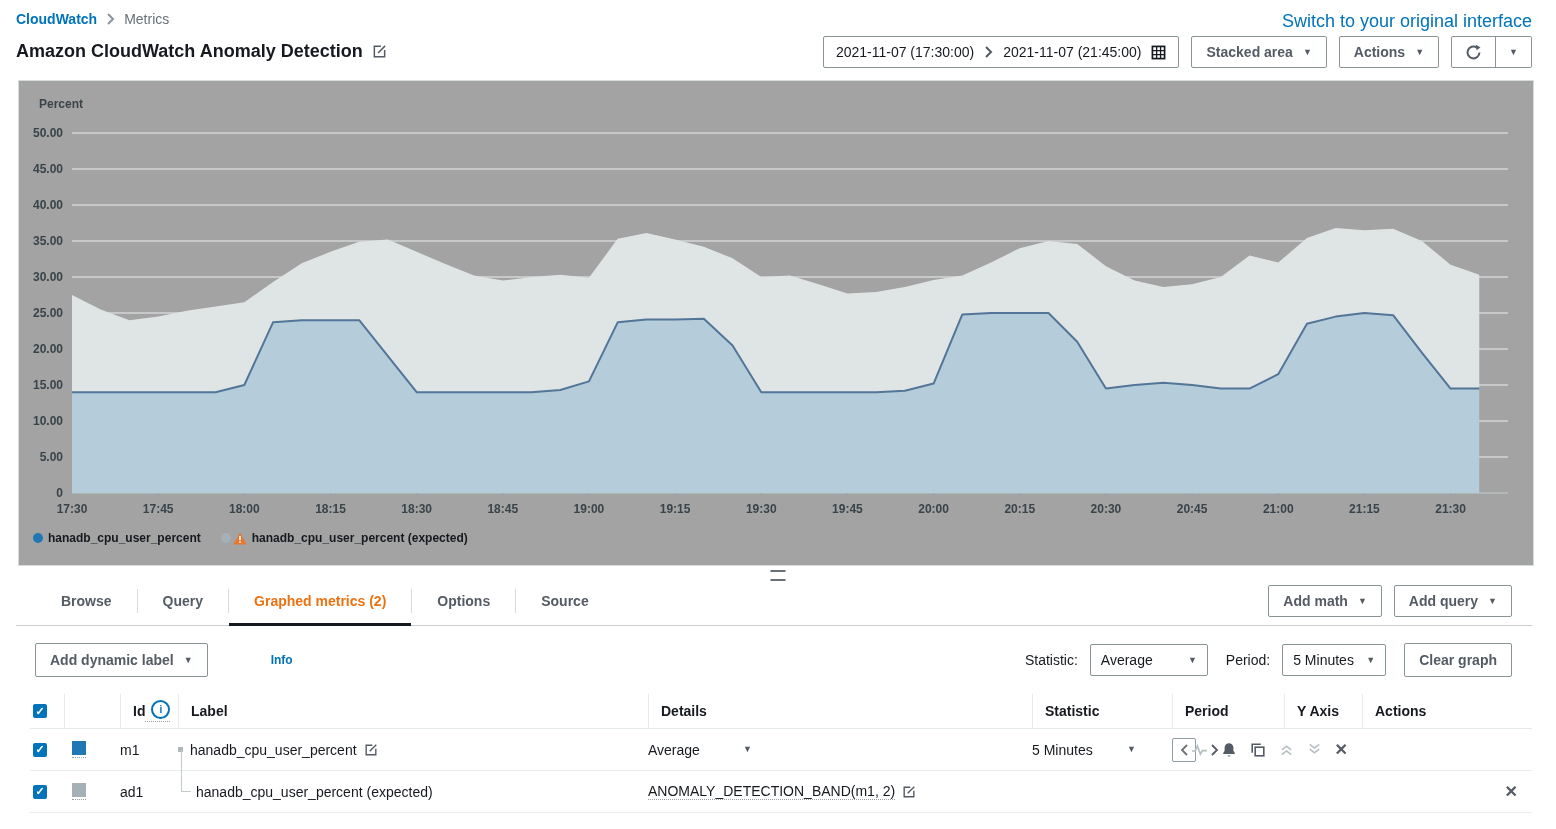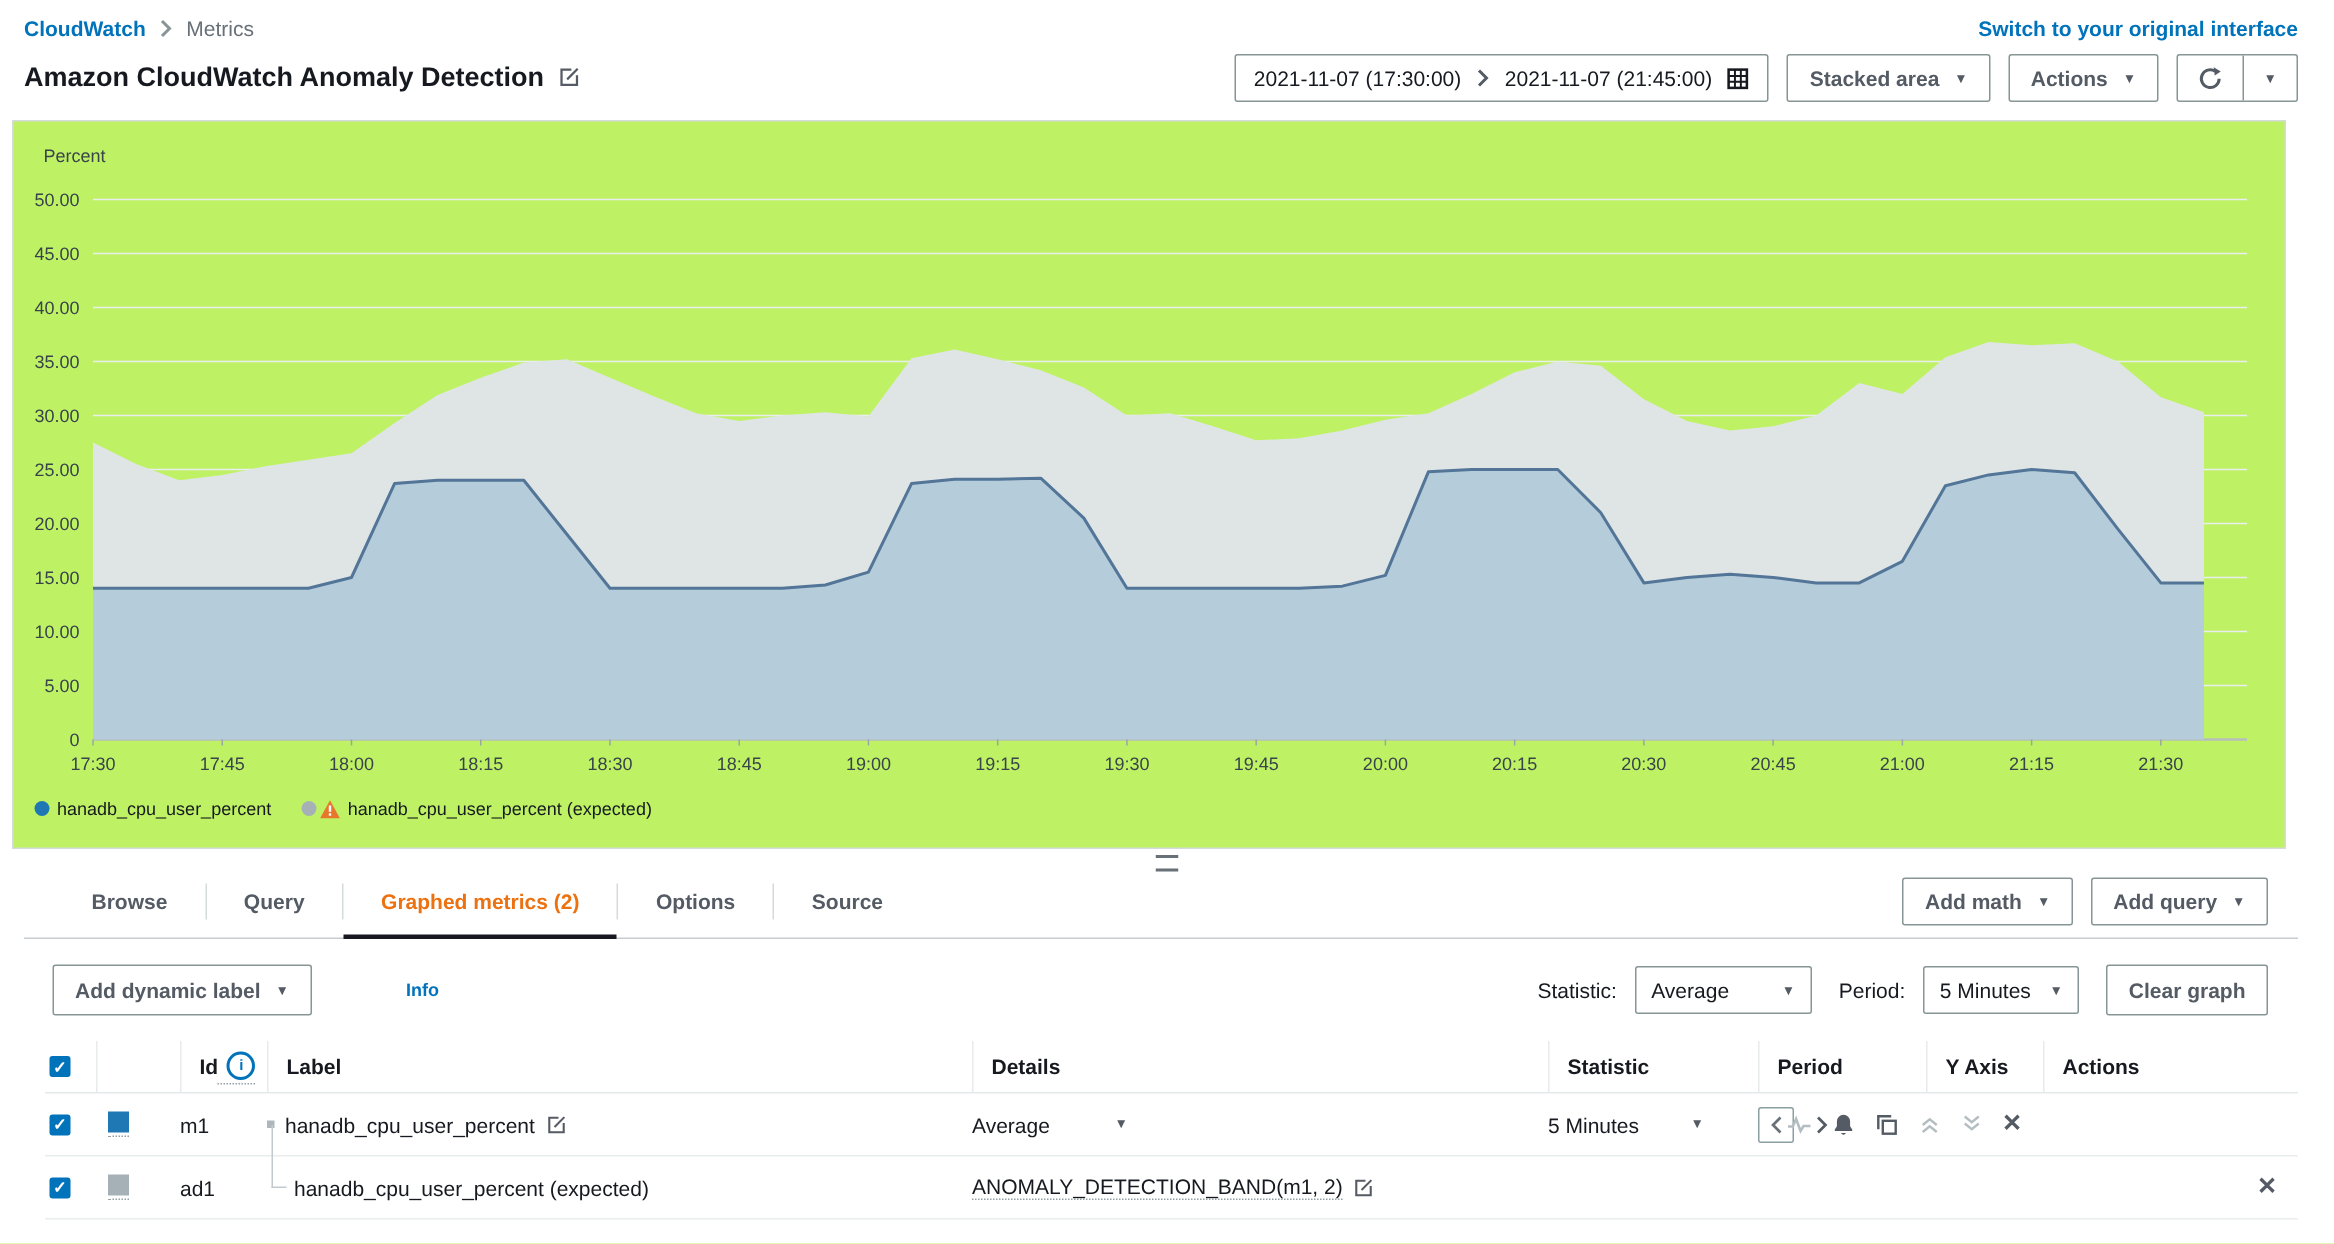--- a/index.html
+++ b/index.html
@@ -5,34 +5,34 @@
   html,body{margin:0;padding:0;}
   body{
     width:1556px;height:829px;position:relative;background:#ffffff;
     font-family:"Liberation Sans",sans-serif;color:#16191f;overflow:hidden;
     -webkit-font-smoothing:antialiased;
   }
   
   .breadcrumb-row{position:absolute;top:11px;left:16px;display:flex;align-items:center;gap:9px;font-size:14px;}
   .crumb-link{color:#0073bb;font-weight:700;cursor:pointer;}
   .crumb-current{color:#687078;}
-  .switch-link{position:absolute;top:11px;right:24px;font-size:14px;font-weight:700;color:#0073bb;cursor:pointer;}
+  .switch-link{position:absolute;top:11px;right:24px;font-size:18px;font-weight:400;color:#0073bb;cursor:pointer;}
   .title-row{position:absolute;top:41px;left:16px;display:flex;align-items:center;gap:9px;}
   .page-title{font-size:18px;font-weight:700;color:#16191f;}
   .icon{display:inline-flex;align-items:center;justify-content:center;color:#545b64;}
   .header-controls{position:absolute;top:36px;right:24px;display:flex;gap:12px;height:32px;align-items:stretch;}
   .ctl{border:1px solid #879596;border-radius:2px;background:#fff;display:flex;align-items:center;cursor:pointer;}
   .date-range{padding:0 12px;gap:10px;font-size:14px;color:#16191f;}
   .btn{padding:0 14px;gap:10px;font-size:14px;font-weight:700;color:#545b64;}
   .caret{font-size:9px;color:#545b64;line-height:1;}
   .split-btn{padding:0;}
   .split-seg{padding:0 13px;display:flex;align-items:center;height:100%;}
   .split-seg + .split-seg{border-left:1px solid #879596;}
   
-  .chart-card{position:absolute;top:80px;left:8px;width:1514px;height:484px;border:1px solid #d5dbdb;background:#bef264;}
+  .chart-card{position:absolute;top:80px;left:18px;width:1514px;height:484px;border:1px solid #d5dbdb;background:#a3a3a3;font-weight:bold;}
   svg text{font-family:"Liberation Sans",sans-serif;font-size:12px;fill:#39444a;}
   .legend{display:flex;align-items:center;gap:20px;padding-left:14px;margin-top:2px;font-size:12px;color:#16191f;}
   .legend-item{display:flex;align-items:center;gap:5px;}
   .legend-dot{width:10px;height:10px;border-radius:50%;display:inline-block;}
   .resize-handle{position:absolute;top:570px;left:50%;transform:translateX(-50%);width:15px;height:7px;border-top:2px solid #687078;border-bottom:2px solid #687078;cursor:row-resize;}
   
   .tabs-row{position:absolute;top:577px;left:16px;width:1516px;height:48px;display:flex;align-items:center;justify-content:space-between;border-bottom:1px solid #c7cdd1;}
   .tabs{display:flex;align-items:stretch;height:100%;margin-left:20px;}
   .tab{position:relative;display:flex;align-items:center;padding:0 25px;font-size:14px;font-weight:700;color:#545b64;cursor:pointer;}
   .tab.active{color:#ec7211;}

